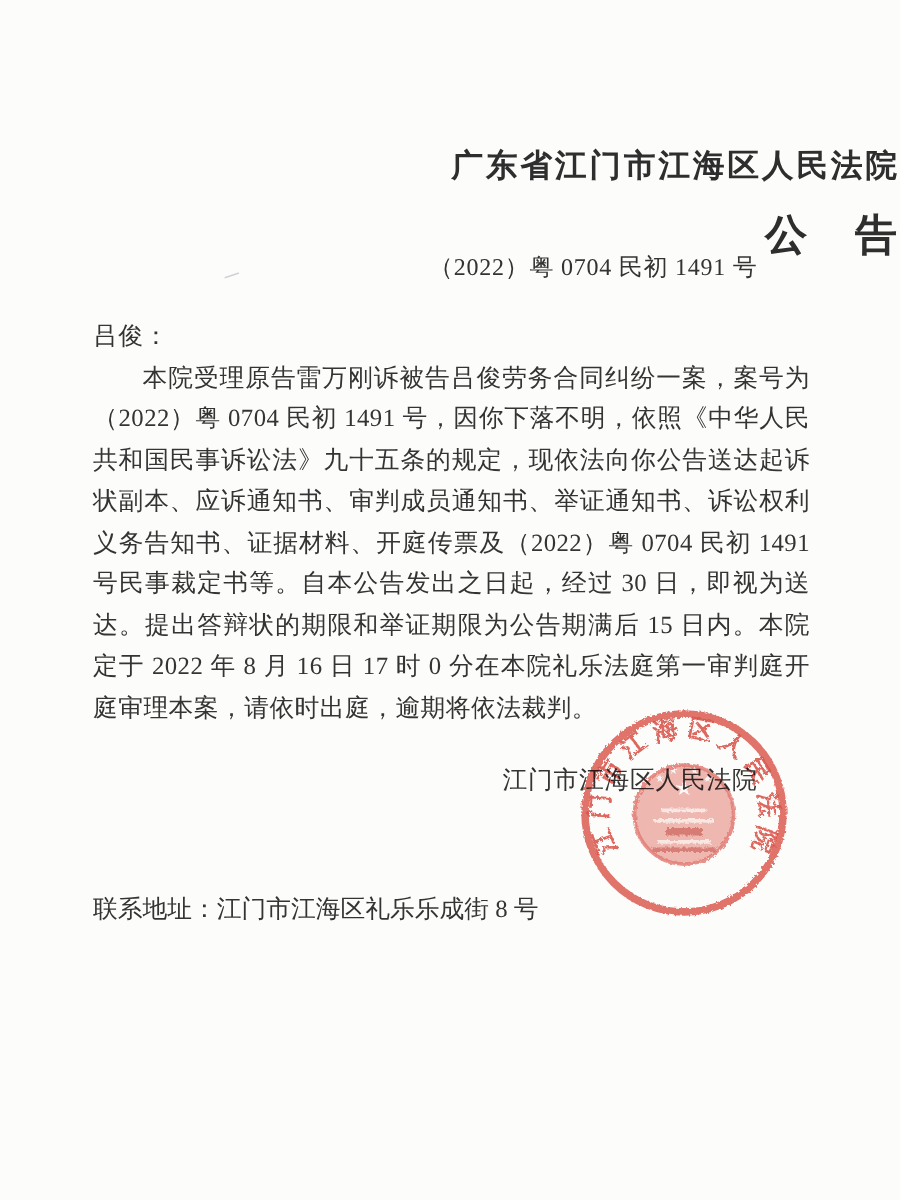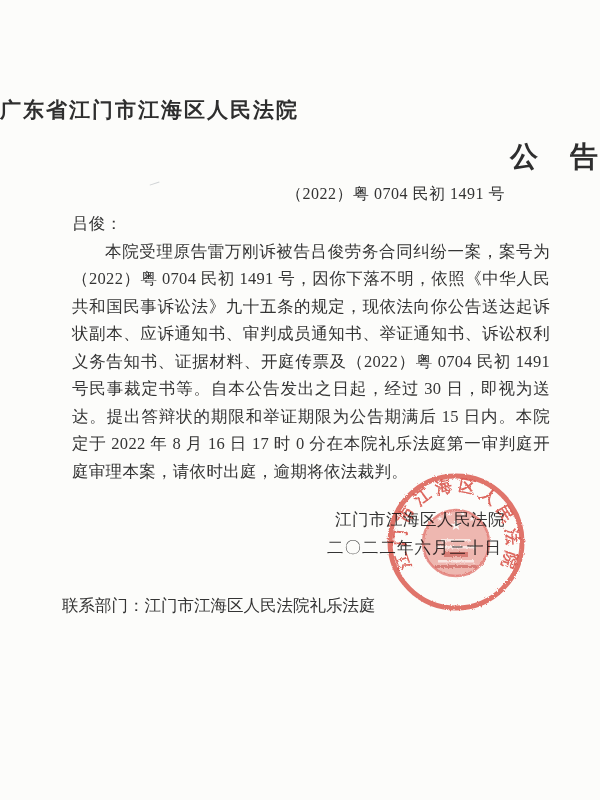--- a/index.html
+++ b/index.html
@@ -7,34 +7,34 @@
     width:600px;height:800px;
     background:#e9e9e9;
     font-family:"Liberation Serif","DejaVu Serif",serif;
   }
   .page{
     position:relative;width:600px;height:800px;overflow:hidden;
     background:#fcfcfa;color:#363636;
   }
   .court-title{
     position:absolute;top:96px;left:0;width:600px;
-    text-align:left;font-size:21px;font-weight:bold;color:#2e2e2e;
+    text-align:right;font-size:21px;font-weight:bold;color:#2e2e2e;
     letter-spacing:2px;margin:0;
   }
   .doc-type{
     position:absolute;top:138px;left:0;width:600px;
     text-align:right;font-size:28px;font-weight:bold;color:#2e2e2e;
     white-space:pre;letter-spacing:2px;
   }
   .case-number{
-    position:absolute;top:184px;right:95px;
+    position:absolute;top:168px;right:95px;
     font-size:16px;color:#333;letter-spacing:0.5px;
   }
   .doc-body{
-    position:absolute;top:210px;left:72px;width:478px;
+    position:absolute;top:210px;left:62px;width:478px;
     font-size:16.5px;line-height:27.5px;color:#343434;
     letter-spacing:0.3px;
   }
   .body-text{
     margin:0;text-indent:2em;text-align:justify;
   }
   .recipient{margin:0;}
   .closing{margin:0;text-indent:2em;}
   .signature{
     position:absolute;top:509px;right:95px;
@@ -71,21 +71,20 @@
 
   <div class="case-number">（2022）粤 0704 民初 1491 号</div>
 
   <div class="doc-body">
     <p class="recipient">吕俊：</p>
     <p class="body-text">本院受理原告雷万刚诉被告吕俊劳务合同纠纷一案，案号为（2022）粤 0704 民初 1491 号，因你下落不明，依照《中华人民共和国民事诉讼法》九十五条的规定，现依法向你公告送达起诉状副本、应诉通知书、审判成员通知书、举证通知书、诉讼权利义务告知书、证据材料、开庭传票及（2022）粤 0704 民初 1491 号民事裁定书等。自本公告发出之日起，经过 30 日，即视为送达。提出答辩状的期限和举证期限为公告期满后 15 日内。本院定于 2022 年 8 月 16 日 17 时 0 分在本院礼乐法庭第一审判庭开庭审理本案，请依时出庭，逾期将依法裁判。</p>
   </div>
 
   <div class="signature">江门市江海区人民法院</div>
 
-  <div class="sign-date">二〇二二年六月三十日</div>
 
   <svg class="seal" viewBox="0 0 150 150" xmlns="http://www.w3.org/2000/svg">
     <defs>
       <filter id="rough">
         <feTurbulence type="fractalNoise" baseFrequency="0.55" numOctaves="2" result="n"></feTurbulence>
         <feDisplacementMap in="SourceGraphic" in2="n" scale="3"></feDisplacementMap>
       </filter>
       <path id="sealArc" d="M 30.8 100.5 A 51 51 0 1 1 119.2 100.5" fill="none"></path>
     </defs>
     <g filter="url(#rough)">
@@ -104,16 +103,16 @@
         <rect x="57" y="93" width="36" height="2.5" fill="#ffffff" opacity="0.7"></rect>
         <rect x="54" y="98" width="42" height="3" fill="#c43a31" opacity="0.8"></rect>
       </g>
       <text font-size="16.5" font-weight="bold" fill="#d9453c" opacity="0.88" font-family="Liberation Serif, DejaVu Serif, serif">
         <textPath href="#sealArc" startOffset="1" textLength="210" lengthAdjust="spacing">江门市江海区人民法院</textPath>
       </text>
     </g>
   </svg>
 
   <div class="contact">
-    <div class="contact-row"><span>联系部门：</span><span>江门市江海区人民法院礼乐法庭</span></div>
+    <div class="contact-row"><span>联系地址：</span><span>江门市江海区礼乐乐成街 8 号</span></div>
   </div>
 
 </div>
 
 </body></html>

